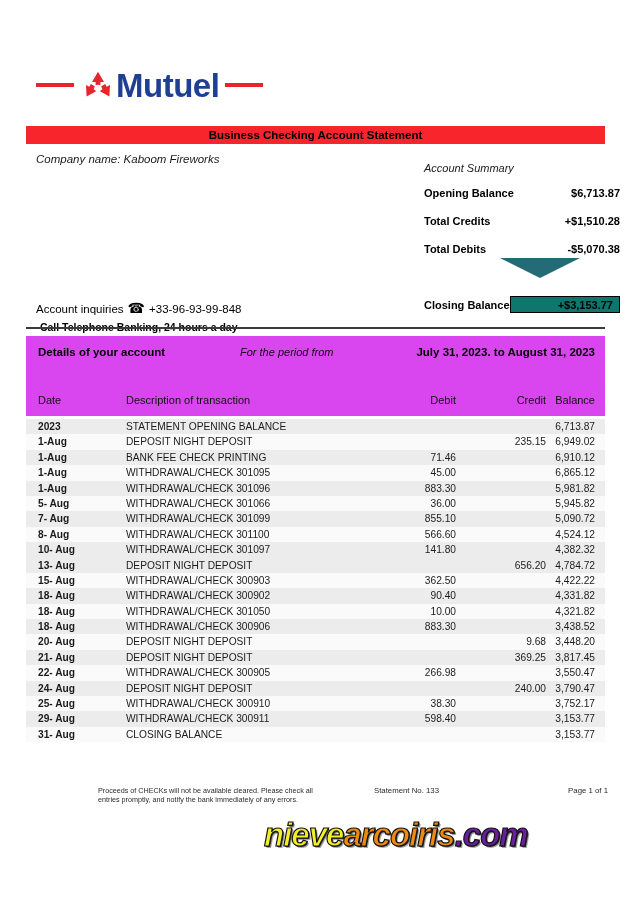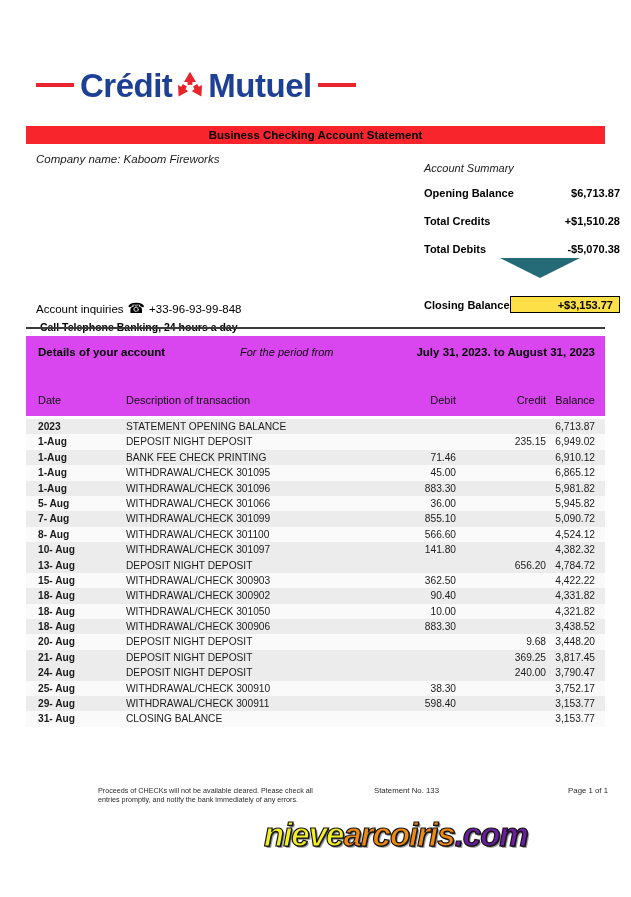--- a/index.html
+++ b/index.html
@@ -138,21 +138,21 @@
   .closing-box {
     border: 1.4px solid #000000;
     width: 110px;
     height: 17px;
     line-height: 17px;
     text-align: right;
     padding-right: 6px;
     box-sizing: border-box;
     font-size: 11px;
     font-weight: bold;
-    background: #fde047;
+    background: #0f766e;
   }
 
   
   .inquiries {
     position: absolute;
     left: 36px;
     top: 276px;
   }
   .inq-line1 {
     font-size: 11.5px;
@@ -304,21 +304,20 @@
   .wm-c { color: #6a1f9e; }
 </style>
 </head>
 <body>
 
 <div class="page">
 
   <div class="logo-block">
     <div class="logo-row">
       <div class="logo-rule left"></div>
-      <div class="logo-word">Crédit</div>
       <svg class="logo-emblem" viewBox="0 0 100 100">
         <g fill="#e8252c">
           <path d="M50 6 L70 40 L58 40 L58 50 L42 50 L42 40 L30 40 Z"></path>
           <path d="M12 88 L10 50 L21 56 L26 47 L40 55 L35 64 L45 70 Z"></path>
           <path d="M88 88 L55 70 L65 64 L60 55 L74 47 L79 56 L90 50 Z"></path>
         </g>
         <circle cx="50" cy="60" r="11" fill="#ffffff"></circle>
       </svg>
       <div class="logo-word">Mutuel</div>
       <div class="logo-rule right"></div>
@@ -483,20 +482,27 @@
         <span class="cell c-credit">9.68</span>
         <span class="cell c-balance">3,448.20</span>
       </div>
       <div class="trow alt">
         <span class="cell c-date">21- Aug</span>
         <span class="cell c-desc">DEPOSIT NIGHT DEPOSIT</span>
         <span class="cell c-debit"></span>
         <span class="cell c-credit">369.25</span>
         <span class="cell c-balance">3,817.45</span>
       </div>
+      <div class="trow plain">
+        <span class="cell c-date">22- Aug</span>
+        <span class="cell c-desc">WITHDRAWAL/CHECK 300905</span>
+        <span class="cell c-debit">266.98</span>
+        <span class="cell c-credit"></span>
+        <span class="cell c-balance">3,550.47</span>
+      </div>
       <div class="trow alt">
         <span class="cell c-date">24- Aug</span>
         <span class="cell c-desc">DEPOSIT NIGHT DEPOSIT</span>
         <span class="cell c-debit"></span>
         <span class="cell c-credit">240.00</span>
         <span class="cell c-balance">3,790.47</span>
       </div>
       <div class="trow plain">
         <span class="cell c-date">25- Aug</span>
         <span class="cell c-desc">WITHDRAWAL/CHECK 300910</span>

